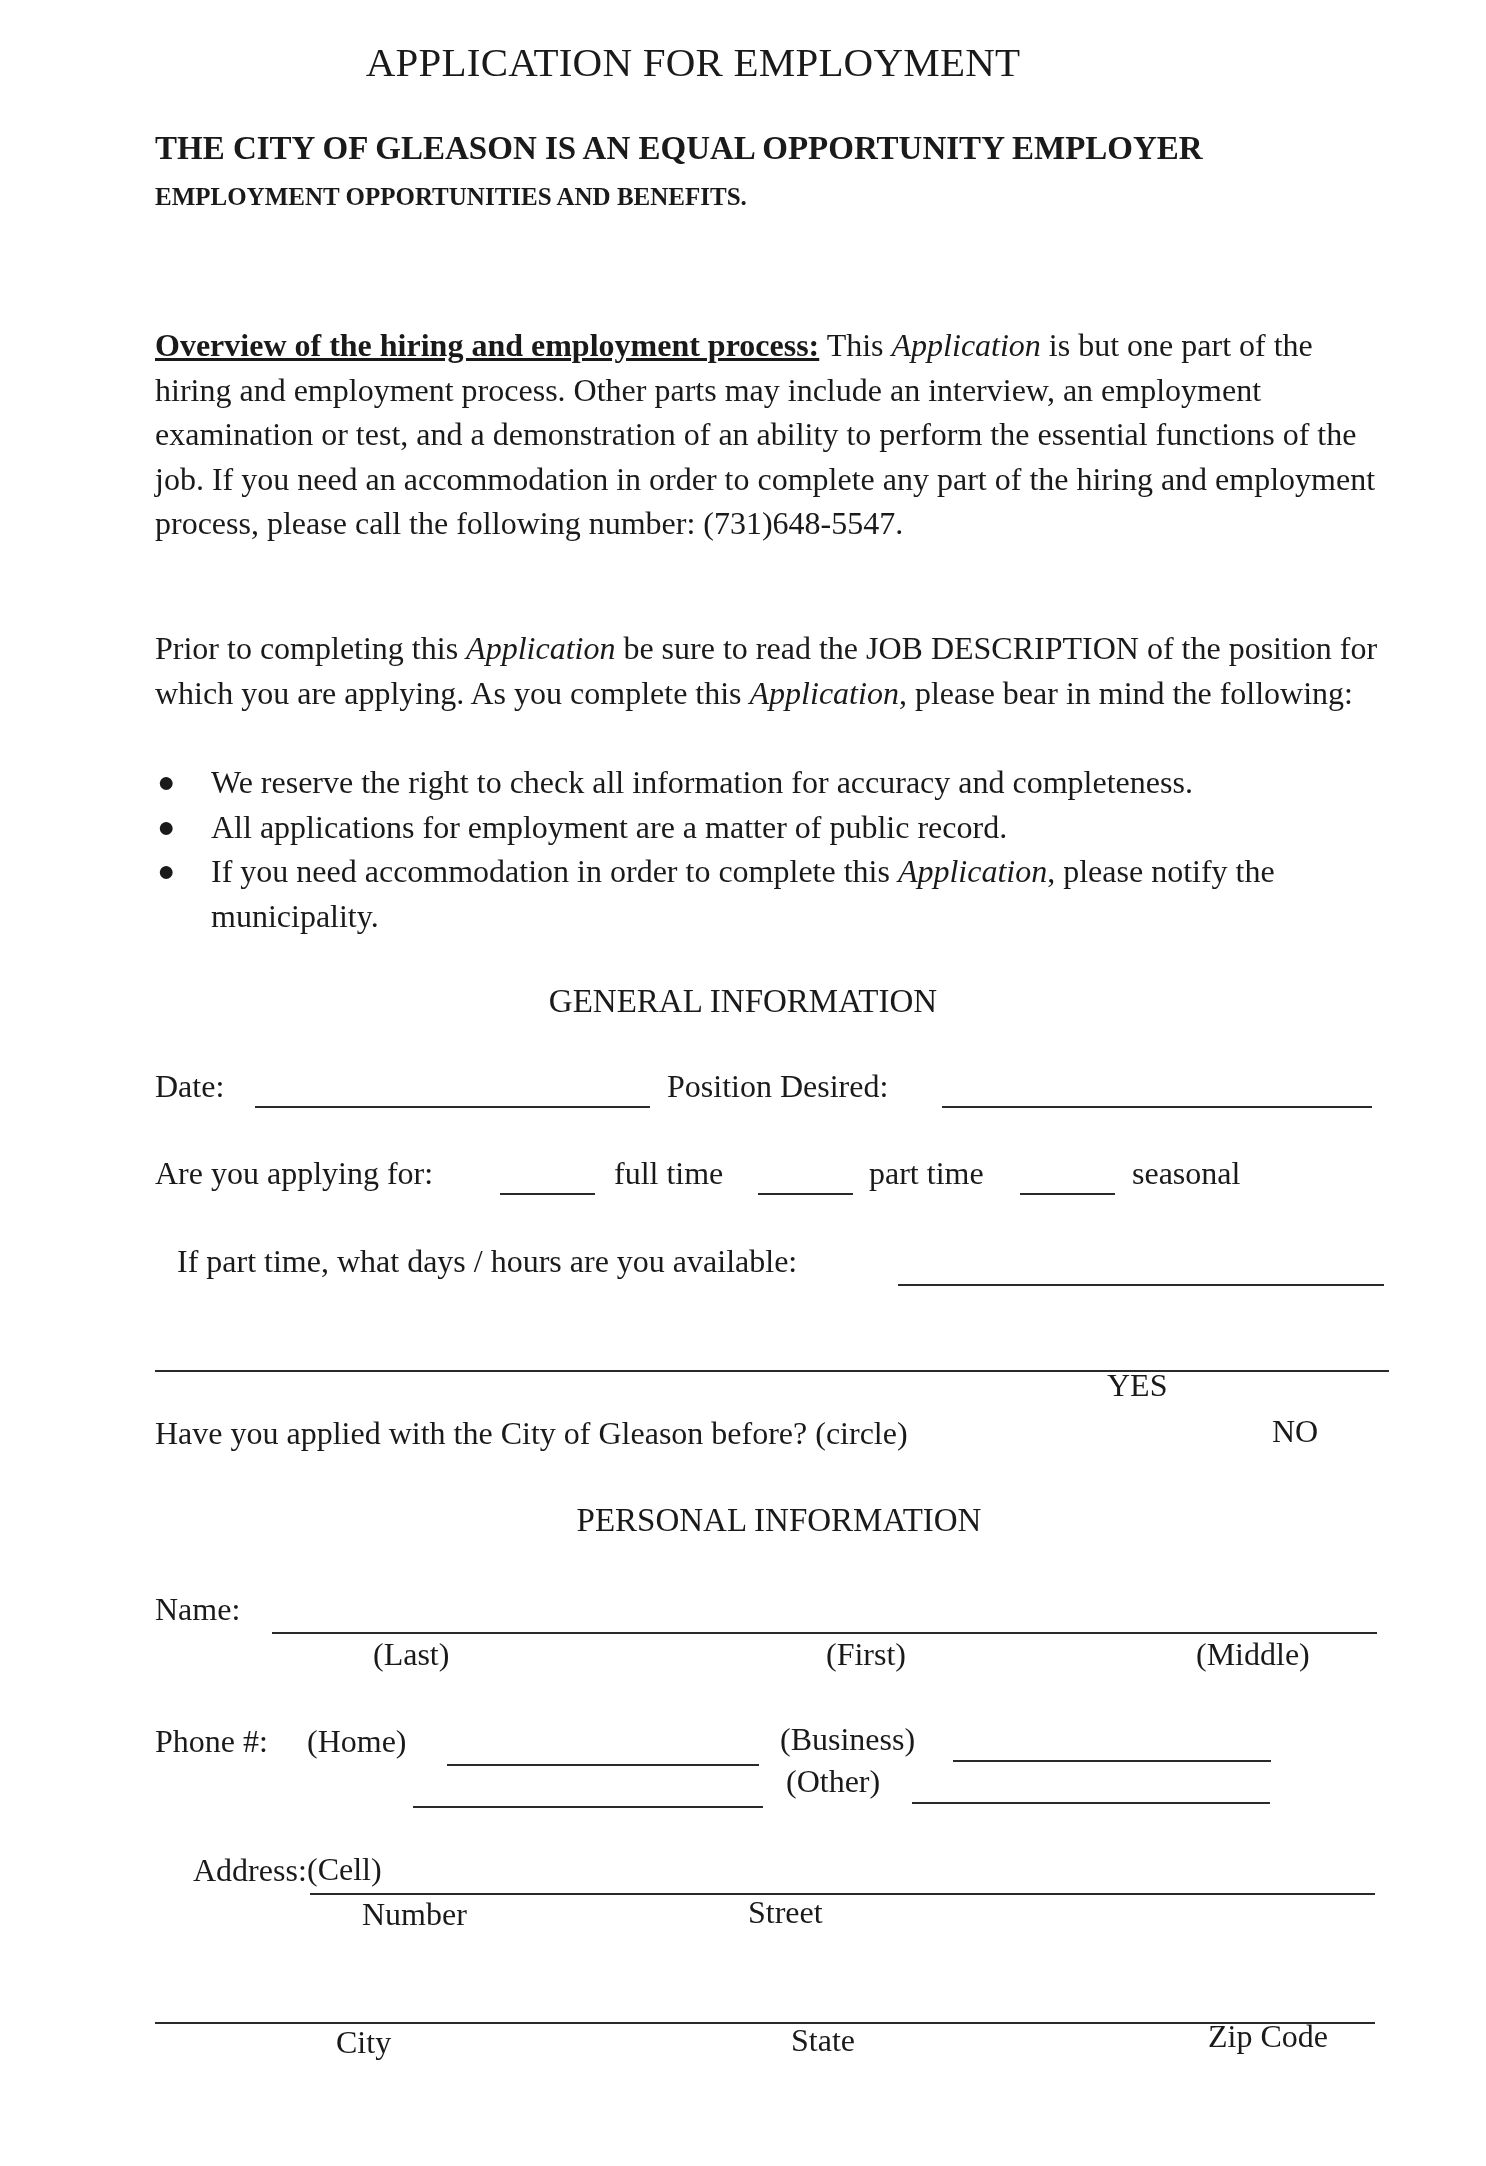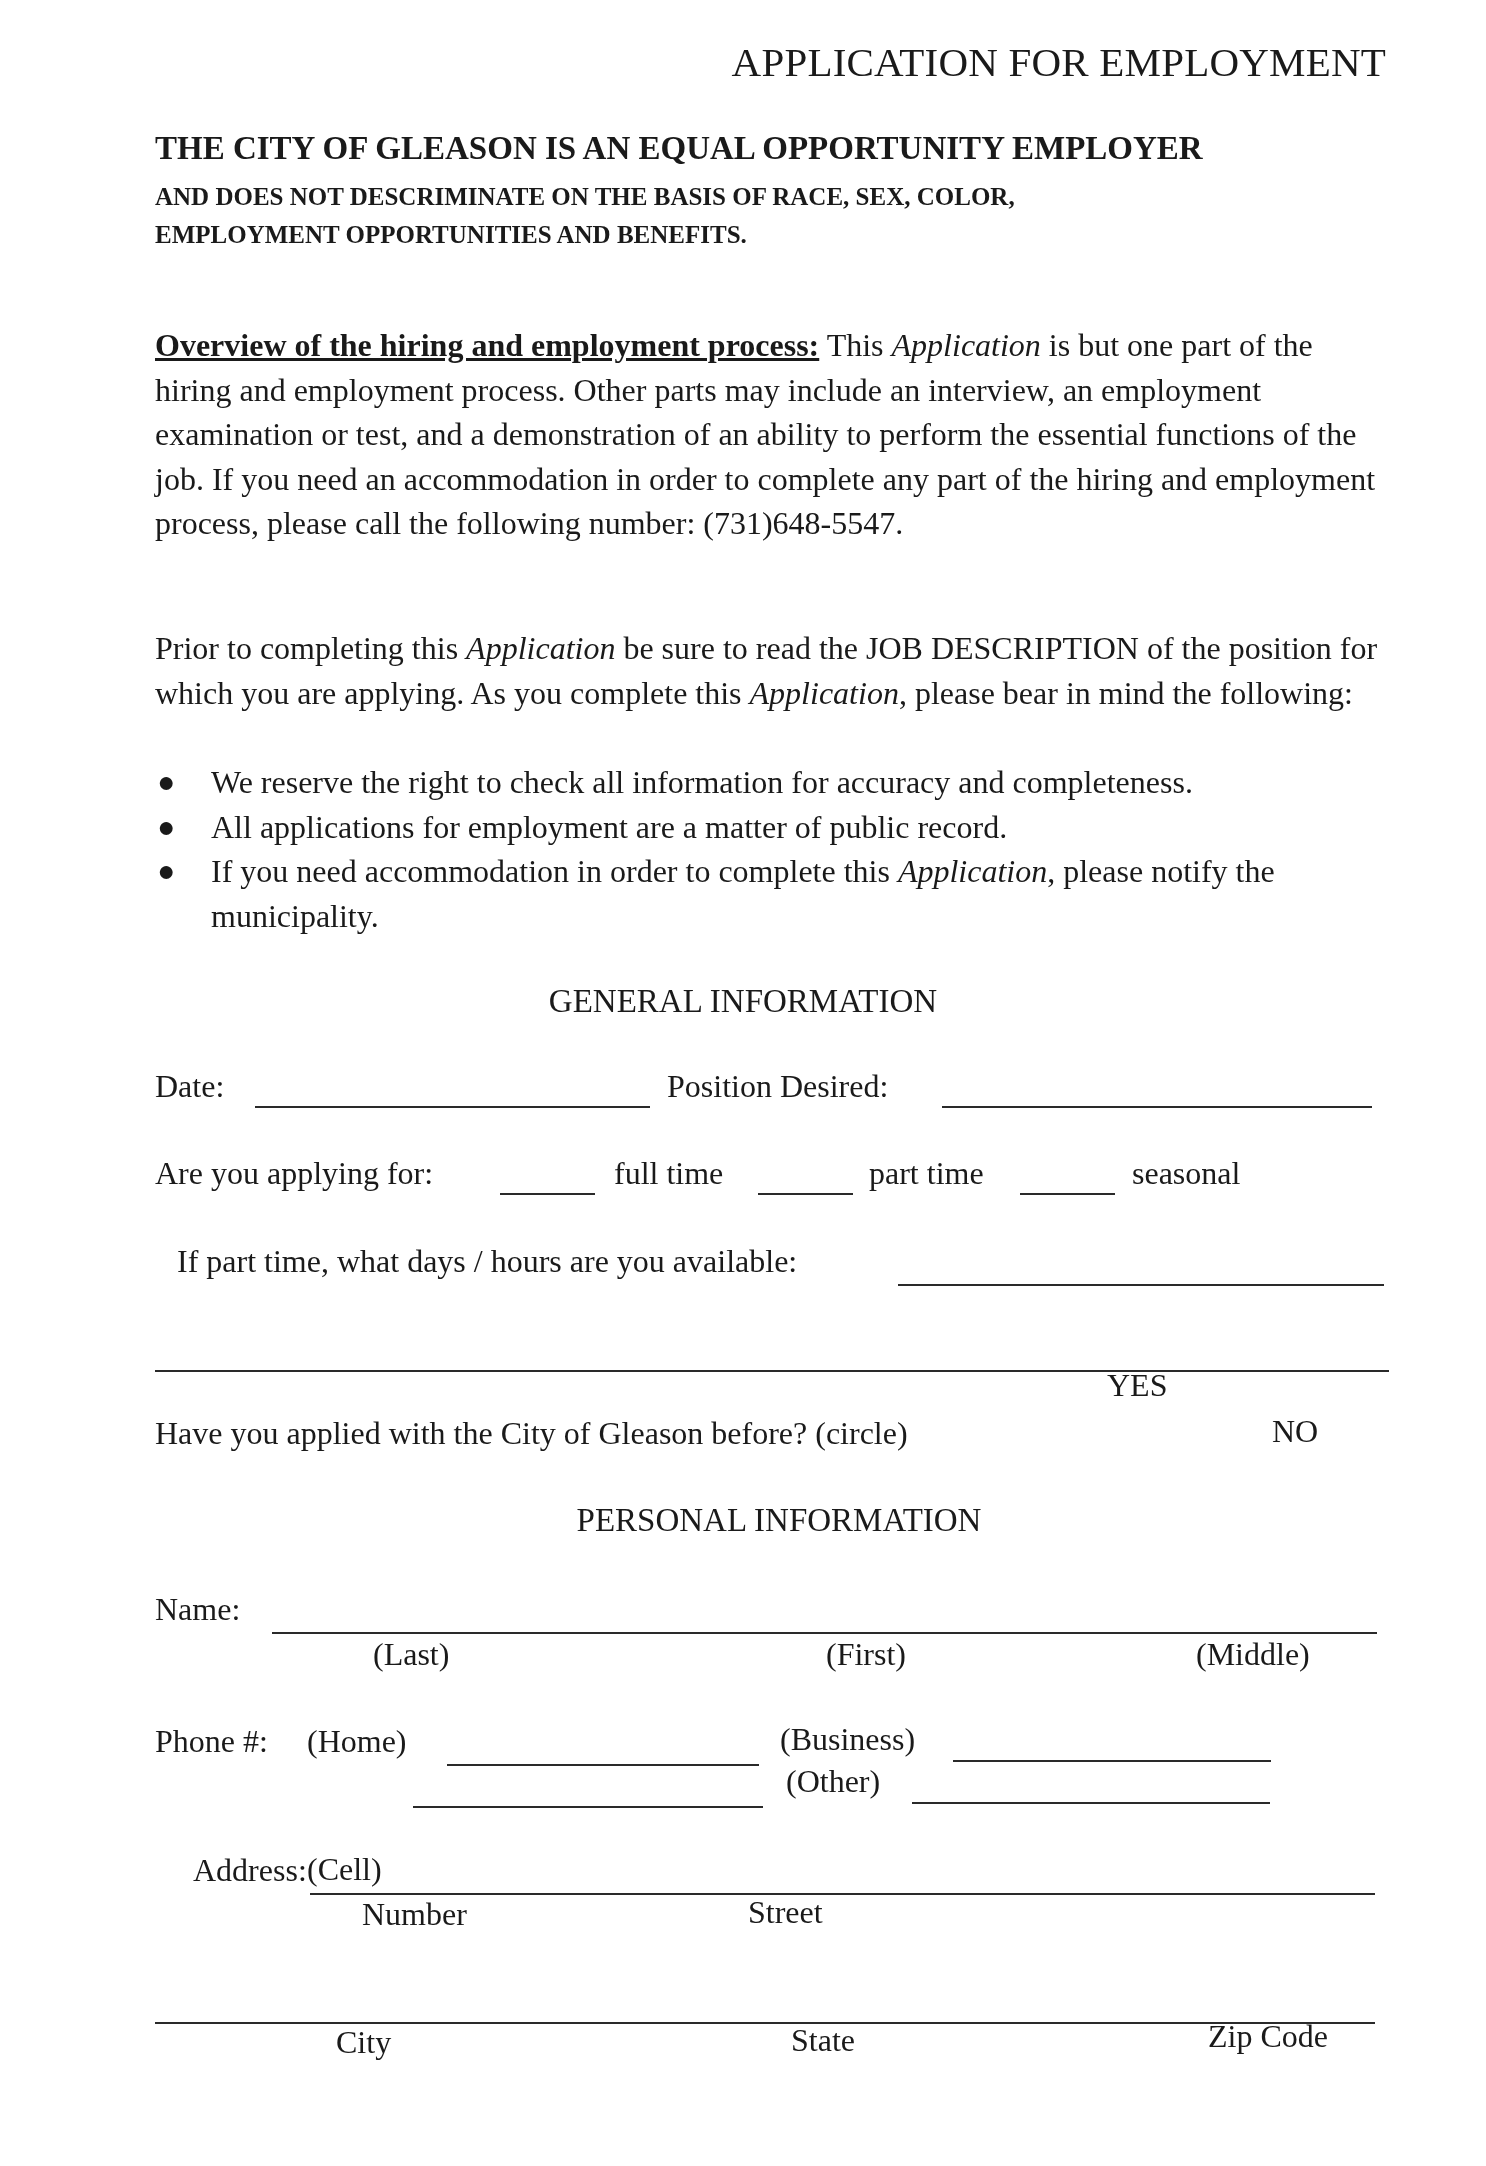--- a/index.html
+++ b/index.html
@@ -1,21 +1,21 @@
 <!DOCTYPE html>
 <html><head>
 <meta charset="utf-8">
 <style>
   html, body { margin: 0; padding: 0; background: #ffffff; }
   body {
     width: 1486px; height: 2166px; position: relative; overflow: hidden;
     font-family: "Liberation Serif", "DejaVu Serif", serif; color: #1a1a1a;
   }
   .abs { position: absolute; white-space: nowrap; }
-  .title { left: 0; width: 1386px; text-align: right; top: 38px; font-size: 41px; letter-spacing: 0.2px; }
+  .title { left: 0; width: 1386px; text-align: center; top: 38px; font-size: 41px; letter-spacing: 0.2px; }
   .eeo-head { left: 155px; top: 130px; font-size: 33px; font-weight: bold; }
   .eeo-body { left: 155px; top: 178px; font-size: 25px; font-weight: bold; line-height: 38px; white-space: normal; width: 1200px; }
   .para { left: 155px; font-size: 32px; line-height: 44.5px; white-space: normal; width: 1240px; }
   .para .u { text-decoration: underline; font-weight: bold; }
   .para i { font-style: italic; }
   .p1 { top: 323px; }
   .p2 { top: 626px; }
   .bullets { left: 155px; top: 760px; font-size: 32px; line-height: 44.5px; width: 1240px; }
   .bullet { position: relative; padding-left: 56px; white-space: normal; }
   .bullet .dot { position: absolute; left: 2px; top: 0; font-size: 30px; }
@@ -24,21 +24,20 @@
   .line { position: absolute; height: 0; border-bottom: 2.5px solid #2a2a2a; }
   .sub { font-size: 32px; }
 </style>
 </head>
 <body>
 
 <div class="abs title">APPLICATION FOR EMPLOYMENT</div>
 
 <div class="abs eeo-head">THE CITY OF GLEASON IS AN EQUAL OPPORTUNITY EMPLOYER</div>
 <div class="abs eeo-body">
-  <div>AND DOES NOT DESCRIMINATE ON THE BASIS OF RACE, SEX, COLOR,</div>
   <div>EMPLOYMENT OPPORTUNITIES AND BENEFITS.</div>
 </div>
 
 <div class="abs para p1"><span class="u">Overview of the hiring and employment process:</span><span> This </span><i>Application</i><span> is but one part of the hiring and employment process.  Other parts may include an interview, an employment examination or test, and a demonstration of an ability to perform the essential functions of the job.  If you need an accommodation in order to complete any part of the hiring and employment process, please call the following number:  (731)648-5547.</span></div>
 
 <div class="abs para p2"><span>Prior to completing this </span><i>Application</i><span> be sure to read the JOB DESCRIPTION of the position for which you are applying.  As you complete this </span><i>Application</i><span>, please bear in mind the following:</span></div>
 
 <div class="abs bullets">
   <div class="bullet"><span class="dot">●</span><span>We reserve the right to check all information for accuracy and completeness.</span></div>
   <div class="bullet"><span class="dot">●</span><span>All applications for employment are a matter of public record.</span></div>

